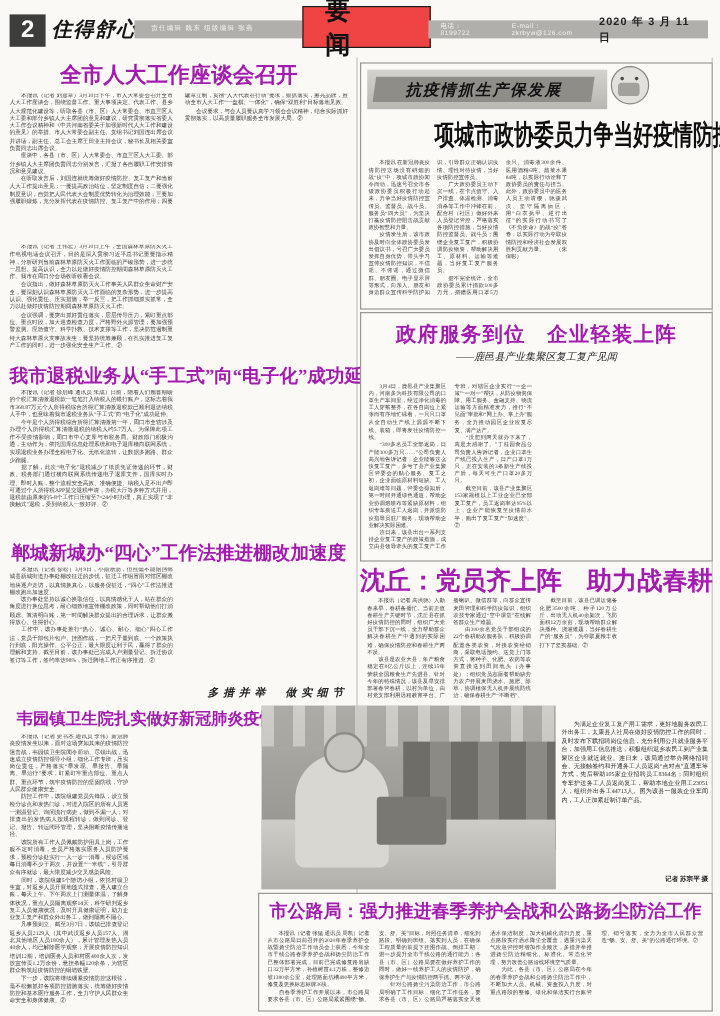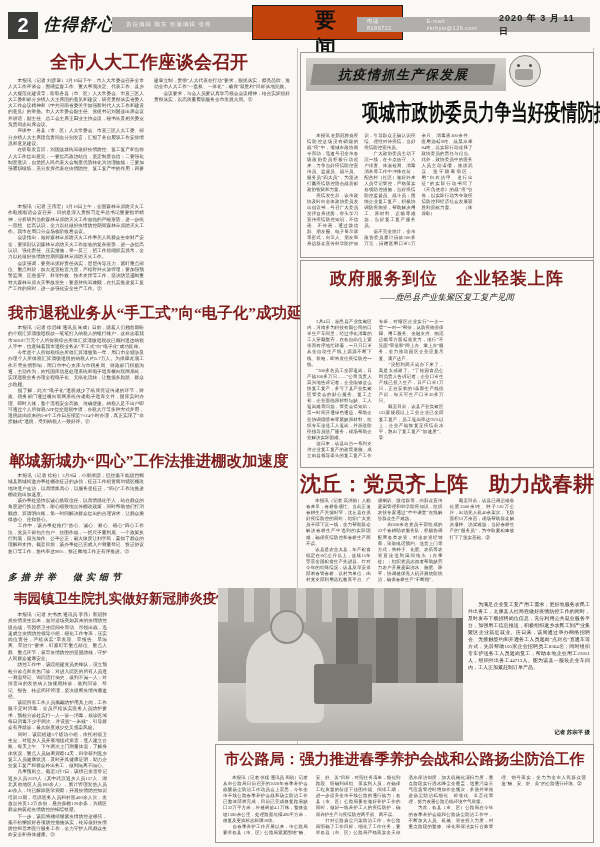--- a/index.html
+++ b/index.html
@@ -6,33 +6,33 @@
   #page{position:relative;width:600px;height:847px;background:#faf9f6;margin:0 auto;
         font-family:"Liberation Serif",serif;color:#222;overflow:hidden;}
   .abs{position:absolute;}
   
   #pagenum{left:8px;top:12px;width:30px;height:27px;background:#3d3d3c;color:#fff;
            font:bold 20px/27px "Liberation Sans",sans-serif;text-align:center;}
   #masthead{left:43px;top:13px;font:italic bold 17px "Liberation Serif",serif;color:#161616;letter-spacing:1px;}
   .graybar{top:17px;height:15px;background:#b1afab;}
   #bar-left{left:112px;width:140px;}
   #bar-left span{display:block;font:5.5px/15px "Liberation Sans",sans-serif;color:#f4f3f1;padding-left:14px;letter-spacing:1px;}
-  #section-box{left:252px;top:5px;width:105px;height:33px;background:#c2410c;border:1.5px solid #1d1d1d;
-               display:flex;justify-content:center;padding-left:44px;}
+  #section-box{left:252px;top:5px;width:105px;height:33px;background:#ef4444;border:1.5px solid #1d1d1d;
+               display:flex;align-items:center;justify-content:center;}
   #section-box span{font:bold 21px "Liberation Serif",serif;color:#111;letter-spacing:18px;padding-left:18px;}
   #bar-right{left:357px;width:233px;display:flex;align-items:center;}
   #bar-right .tiny{font:5.5px "Liberation Sans",sans-serif;color:#f4f3f1;letter-spacing:.5px;}
   #hdr-phone{margin-left:10px;}
   #hdr-email{margin-left:18px;}
   #hdr-date{margin-left:auto;margin-right:5px;font:bold 9px "Liberation Sans",sans-serif;color:#14141
 4;letter-spacing:1px;}
   
   .vrule{width:1px;background:#c6c4bf;}
   
-  .title{text-align:center;font-weight:bold;color:#7f1d1d;white-space:nowrap;}
+  .title{text-align:center;font-weight:bold;color:#a21caf;white-space:nowrap;}
   .body{font-size:4.7px;line-height:6.3px;text-align:justify;color:#3a3a3a;
         white-space:pre-line;column-fill:auto;overflow:hidden;}
   .t18{font-size:18px;} .t155{font-size:15.5px;} .t135{font-size:13.5px;}
   
   .box{border:1px solid #9a9894;background:#fbfaf7;}
   #banner-strip{left:5px;top:5px;width:200px;height:33px;
      background:linear-gradient(180deg,#d4d2cd,#b9b7b2);overflow:hidden;}
   #banner-ribbon{position:absolute;left:6px;top:6px;width:182px;height:21px;background:#8f8d88;
      transform:skewX(-8deg);display:flex;align-items:center;justify-content:center;}
   #banner-ribbon span{transform:skewX(8deg);font:italic bold 13px "Liberation Serif",serif;
@@ -53,21 +53,21 @@
   #ph-machines{left:118px;top:30px;width:127px;height:90px;
      background:repeating-linear-gradient(90deg,#6f6d68 0 22px,#8c8a85 22px 40px);}
   #ph-table{left:0;top:95px;width:245px;height:58px;background:linear-gradient(180deg,#cfcdc8,#b2b0ab);}
   #ph-worker{left:28px;top:40px;width:78px;height:95px;background:#d9d7d2;border-radius:38px 38px 8px 8px;}
   #ph-head{left:52px;top:22px;width:30px;height:30px;border-radius:50%;background:#c6c4bf;border:2px solid #8f8d88;}
   #ph-sewing{left:96px;top:76px;width:58px;height:40px;background:#7a7873;border-radius:3px;}
   
   #photo-caption{left:468px;top:601px;width:122px;height:128px;font-size:5px;line-height:7px;
      text-align:justify;color:#2c2c2c;white-space:pre-line;overflow:hidden;}
   #photo-credit{left:468px;top:729px;width:122px;text-align:right;font:bold 5.5px "Liberation Serif",serif;color:#222;}
-  .kicker{text-align:left;font:italic bold 9px "Liberation Serif",serif;letter-spacing:4px;color:#222;}
+  .kicker{text-align:right;font:italic bold 9px "Liberation Serif",serif;letter-spacing:4px;color:#222;}
 </style>
 </head>
 <body>
 
 <div id="page">
 
   <div class="abs" id="pagenum">2</div>
   <div class="abs" id="masthead">住得舒心</div>
   <div class="abs graybar" id="bar-left">
     <span>责任编辑 魏东  组版编辑 张燕</span>

